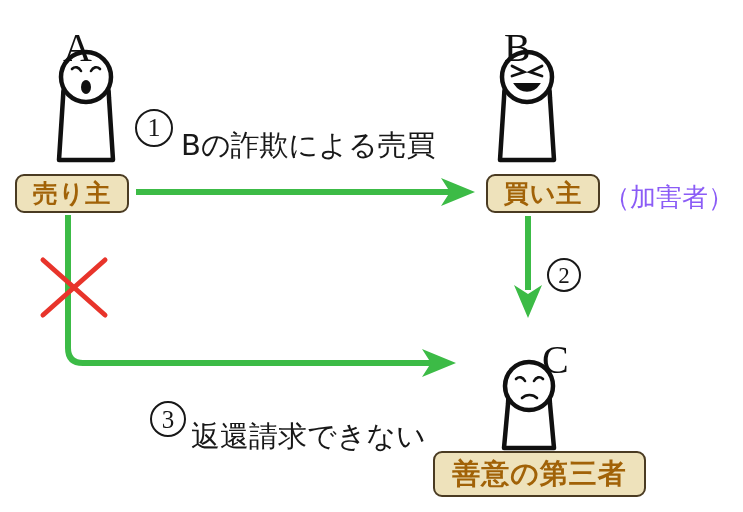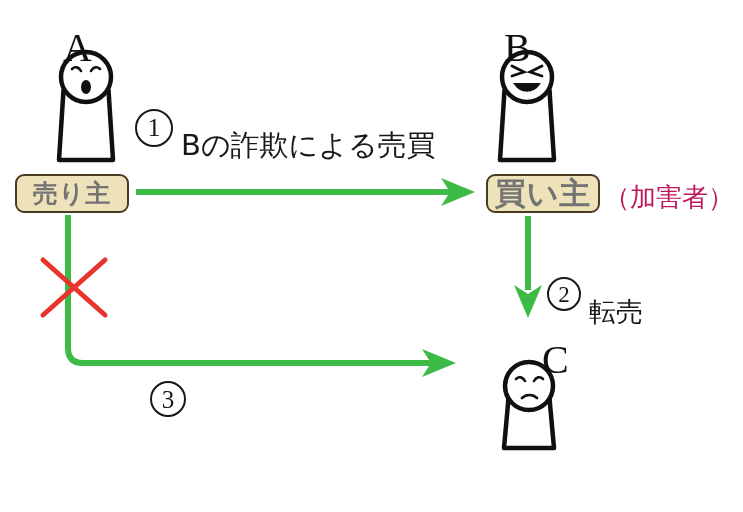--- a/index.html
+++ b/index.html
@@ -27,33 +27,33 @@
     position:absolute;
     box-sizing:border-box;
     background:#EEE2BB;
     border:2.5px solid #4A3B22;
     border-radius:9px;
     display:flex;
     align-items:center;
     justify-content:center;
     font-family:"DejaVu Sans","Liberation Sans",sans-serif;
     font-weight:700;
-    color:#737373;
+    color:#a16207;
     letter-spacing:1px;
     white-space:nowrap;
   }
   #pill-seller{ left:15px;  top:174px; width:114px; height:39px; font-size:25px; }
-  #pill-buyer { left:486px; top:174px; width:114px; height:39px; font-size:31px; }
+  #pill-buyer { left:486px; top:174px; width:114px; height:39px; font-size:25px; }
   #pill-third { left:433px; top:451px; width:213px; height:46px; font-size:28px; }
 
   
   .txt{
     position:absolute;
     white-space:nowrap;
-    color:#be185d;
+    color:#8b5cf6;
     font-family:"DejaVu Sans","Liberation Sans",sans-serif;
   }
   #lbl-victim    { left:92px;  top:228px; font-size:26px; }
   #lbl-offender  { left:604px; top:180px; font-size:26px; }
 
   .serif-letter{
     position:absolute;
     color:#101010;
     font-family:"Liberation Serif","DejaVu Serif",serif;
     font-size:40px;
@@ -161,30 +161,31 @@
       <line x1="105" y1="260" x2="43" y2="315"></line>
     </g>
   </svg>
 
   <div class="serif-letter" id="letter-a">A</div>
   <div class="serif-letter" id="letter-b">B</div>
   <div class="serif-letter" id="letter-c">C</div>
 
   <div class="pill" id="pill-seller">売り主</div>
   <div class="pill" id="pill-buyer">買い主</div>
+  <div class="pill" id="pill-third">善意の第三者</div>
 
   <div class="txt" id="lbl-offender">（加害者）</div>
 
   <div class="step" id="step-1">
     <span class="num">1</span>
     <span class="cap">Bの詐欺による売買</span>
   </div>
 
   <div class="step" id="step-2">
     <span class="num">2</span>
-    <span class="cap">転売</span>
   </div>
 
   <div class="step" id="step-3">
     <span class="num">3</span>
+    <span class="cap">返還請求できない</span>
   </div>
 
 </div>
 
 </body></html>

